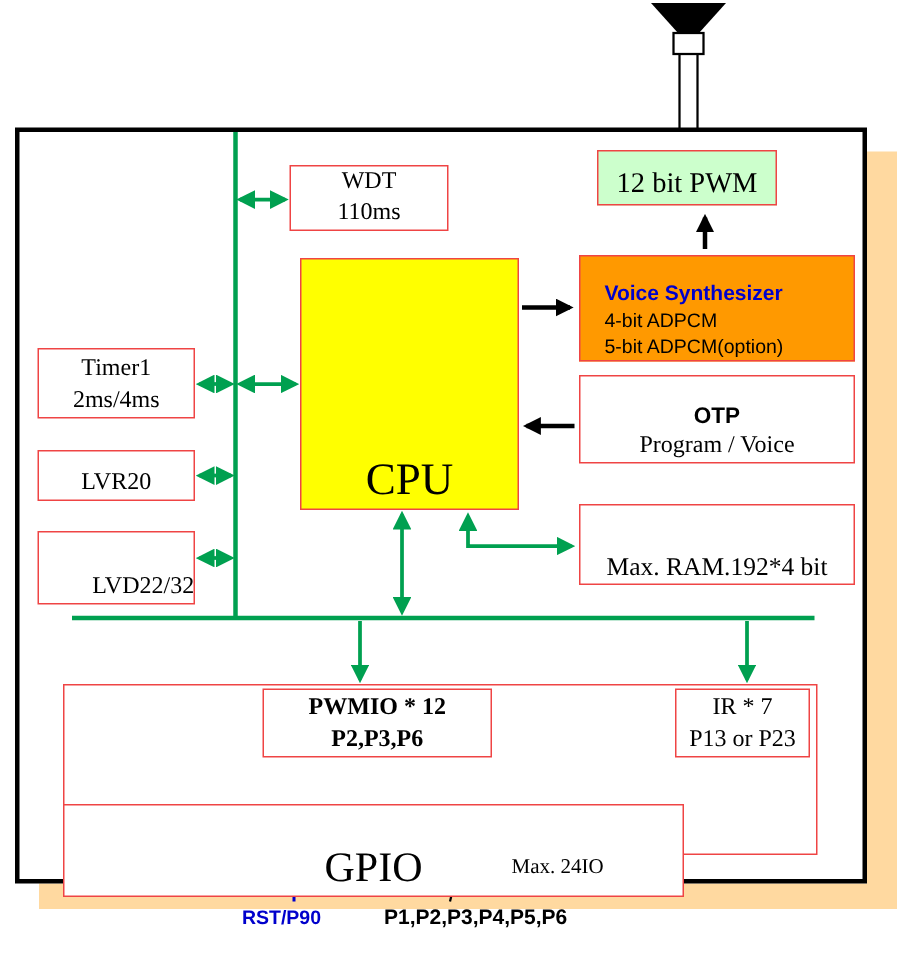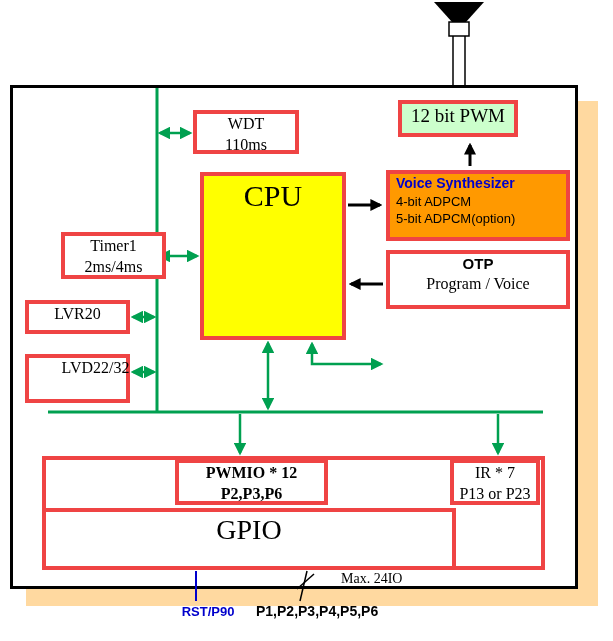--- a/index.html
+++ b/index.html
@@ -4,43 +4,43 @@
 <style>
   * { margin:0; padding:0; box-sizing:border-box; }
   html,body { background:#fff; }
   body { font-family:"Liberation Serif", serif; color:#000; }
   .stage { position:relative; width:613px; height:641px; background:#fff; overflow:hidden; }
   .abs { position:absolute; }
   .shadow { left:26px; top:101px; width:572px; height:505px; background:var(--shadow-orange,#FFD9A0); }
   .mainbox { left:10px; top:85px; width:568px; height:504px; border:3px solid #000; background:#fff; }
   .overlay { left:0; top:0; pointer-events:none; }
 
-  .block { position:absolute; border:4px solid #ef4444; background:#fff; display:flex;
-           flex-direction:column; align-items:center; justify-content:flex-start;
+  .block { position:absolute; border:1px solid #ef4444; background:#fff; display:flex;
+           flex-direction:column; align-items:center; justify-content:flex-end;
            text-align:center; font-size:16px; line-height:1.3; }
   .b-pwm12 { left:398px; top:100px; width:120px; height:37px; background:var(--pwm-box-green,#CCFFCC); font-size:19px; }
   .b-wdt   { left:193px; top:110px; width:106px; height:44px; }
   .b-cpu   { left:200px; top:172px; width:146px; height:168px; background:var(--cpu-yellow,#FFFF00); font-size:30px; }
   .b-vs    { left:386px; top:170px; width:184px; height:71px; background:var(--synth-orange,#FF9900);
-             align-items:flex-start; padding-left:6px; font-family:"Liberation Sans",sans-serif;
+             align-items:flex-start; padding-left:16px; font-family:"Liberation Sans",sans-serif;
              font-size:13px; line-height:1.35; }
   .vs-title { color:var(--synth-title-blue,#0000CC); font-weight:bold; font-size:14px; }
   .b-otp   { left:386px; top:250px; width:184px; height:59px; }
   .otp-title { font-weight:bold; font-family:"Liberation Sans",sans-serif; font-size:15px; }
-  .b-timer { left:25px;  top:232px; width:105px; height:47px;margin-left:36px; }
+  .b-timer { left:25px;  top:232px; width:105px; height:47px; }
   .b-lvr   { left:25px;  top:300px; width:105px; height:34px; }
   .b-lvd   { left:25px;  top:354px; width:105px; height:49px;padding-left:36px; }
   .b-ram   { left:386px; top:336px; width:184px; height:54px; font-size:17px; }
   .b-ioouter { left:42px; top:456px; width:503px; height:114px; }
   .b-pwmio { left:175px; top:459px; width:153px; height:46px;font-weight:bold; }
   .b-ir    { left:450px; top:459px; width:90px;  height:46px; }
-  .b-gpio  { left:42px;  top:508px; width:414px; height:62px; font-size:28px; }
+  .b-gpio  { left:42px;  top:536px; width:414px; height:62px; font-size:28px; }
 
   .lab { position:absolute; white-space:nowrap; }
-  .lab-rst   { left:172px; top:604px; width:72px; text-align:center;
+  .lab-rst   { left:142px; top:604px; width:72px; text-align:right;
                color:var(--rst-label-blue,#0000CC); font-family:"Liberation Sans",sans-serif;
                font-weight:bold; font-size:13px; }
   .lab-ports { left:256px; top:603px; font-family:"Liberation Sans",sans-serif;
                font-weight:bold; font-size:14px; }
   .lab-maxio { left:341px; top:571px; font-size:14px; }
 
   .bus  { stroke:var(--bus-green,#00A050); stroke-width:3; fill:none; }
   .ga   { stroke:var(--bus-green,#00A050); stroke-width:2.5; fill:none; }
   .ba   { stroke:#000; stroke-width:3; fill:none; }
   .wire { stroke:#000; stroke-width:1.5; fill:none; }
@@ -124,20 +124,23 @@
   </div>
 
   <div class="block b-lvr">
     <span>LVR20</span>
   </div>
 
   <div class="block b-lvd">
     <span>LVD22/32</span>
   </div>
 
+  <div class="block b-ram">
+    <span>Max. RAM.192*4 bit</span>
+  </div>
 
   <div class="block b-ioouter"></div>
 
   <div class="block b-pwmio">
     <span>PWMIO * 12</span>
     <span>P2,P3,P6</span>
   </div>
 
   <div class="block b-ir">
     <span>IR * 7</span>

